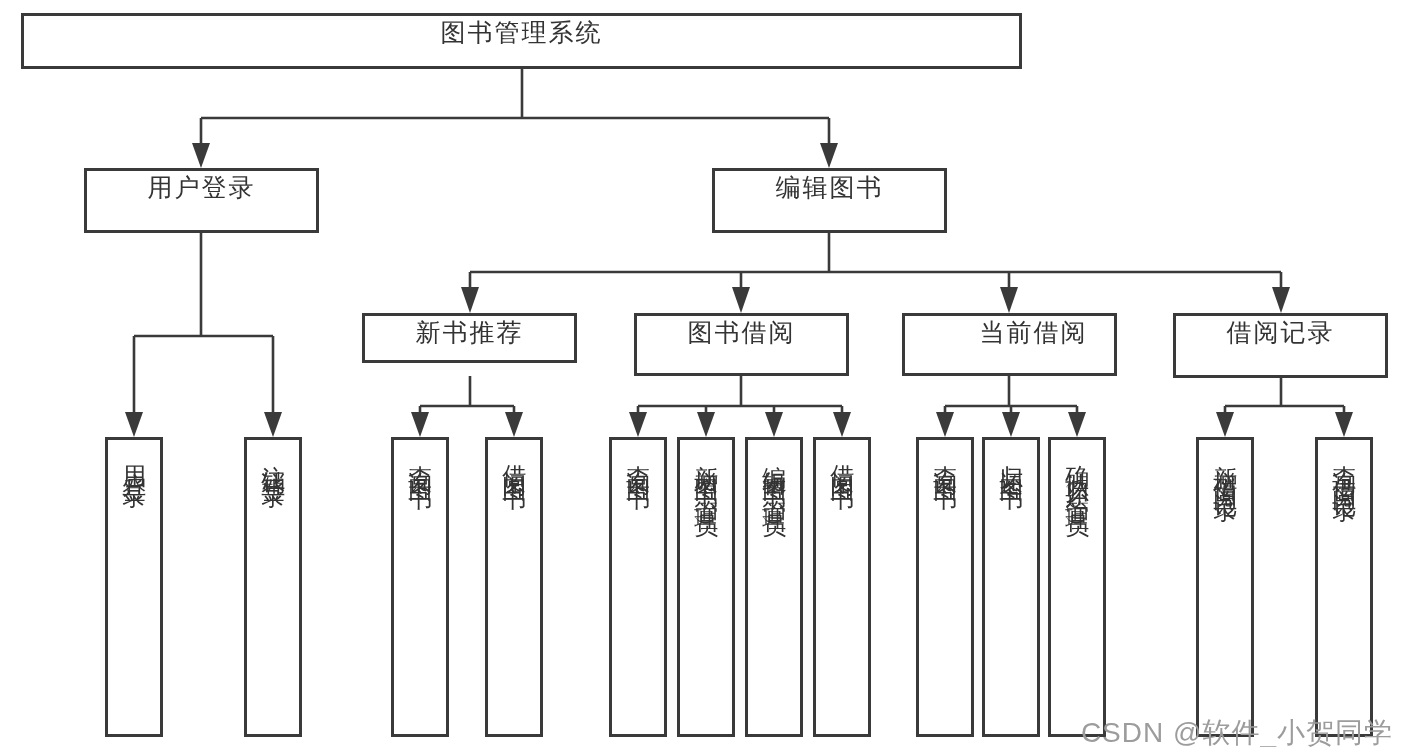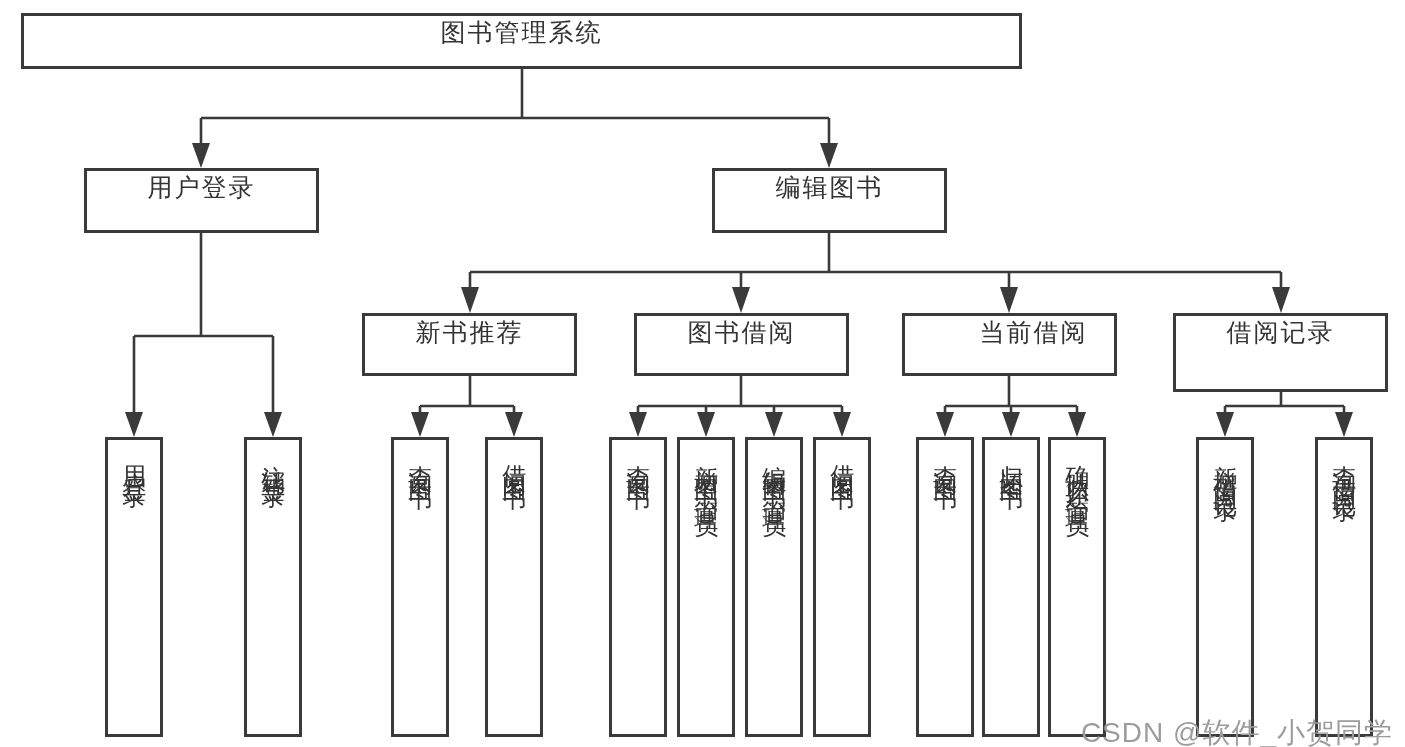--- a/index.html
+++ b/index.html
@@ -87,30 +87,30 @@
     <span class="root-label">图书管理系统</span>
   </div>
 
   <div class="box" style="left:84px;top:168px;width:235px;height:65px;">
     <span class="hlabel">用户登录</span>
   </div>
   <div class="box" style="left:712px;top:168px;width:235px;height:65px;">
     <span class="hlabel">编辑图书</span>
   </div>
 
-  <div class="box" style="left:362px;top:313px;width:215px;height:63px;">
+  <div class="box" style="left:362px;top:313px;width:215px;height:50px;">
     <span class="hlabel">新书推荐</span>
   </div>
   <div class="box" style="left:634px;top:313px;width:215px;height:63px;">
     <span class="hlabel">图书借阅</span>
   </div>
   <div class="box" style="left:902px;top:313px;width:215px;height:63px;padding-left:48px;">
     <span class="hlabel">当前借阅</span>
   </div>
-  <div class="box" style="left:1173px;top:313px;width:215px;height:79px;">
+  <div class="box" style="left:1173px;top:313px;width:215px;height:65px;">
     <span class="hlabel">借阅记录</span>
   </div>
 
   <div class="box leaf" style="left:105px;top:437px;width:58px;height:300px;">
     <span class="vtext">用户登录</span>
   </div>
   <div class="box leaf" style="left:244px;top:437px;width:58px;height:300px;">
     <span class="vtext">注销登录</span>
   </div>
 

